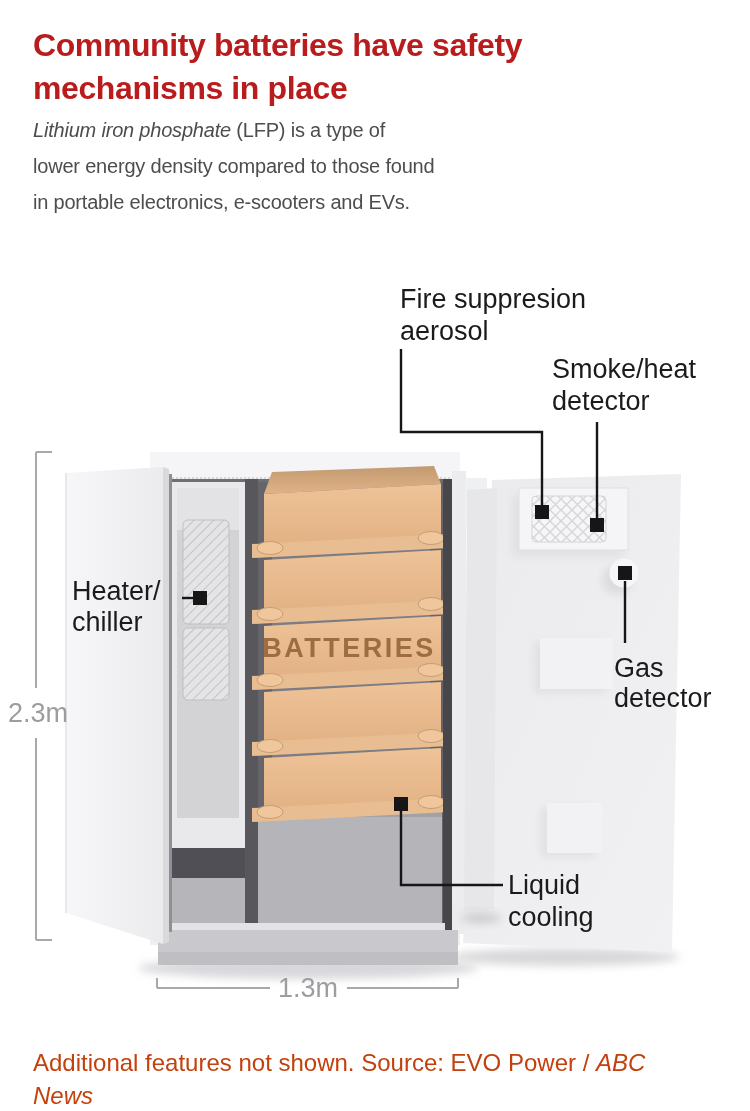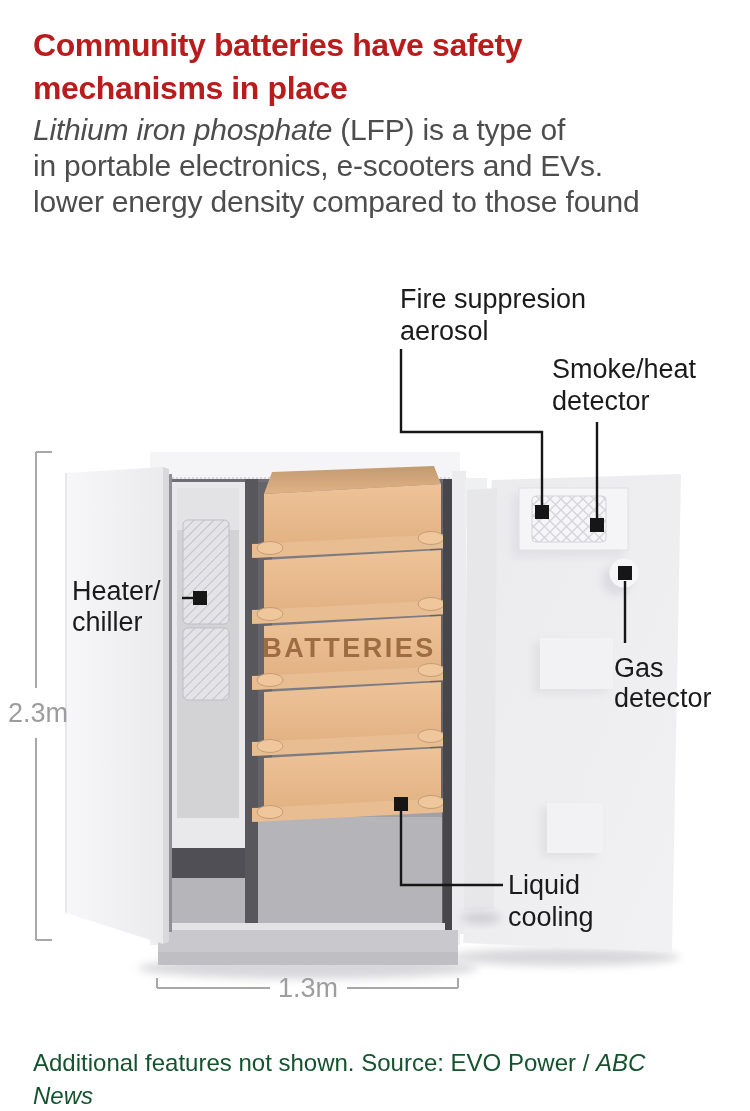--- a/index.html
+++ b/index.html
@@ -1,41 +1,41 @@
 <!DOCTYPE html>
 <html><head>
 <meta charset="utf-8">
 <style>
   html,body{margin:0;padding:0;background:#ffffff;}
   body{width:750px;height:1111px;position:relative;font-family:"Liberation Sans",sans-serif;overflow:hidden;}
   .page-title{position:absolute;left:33px;top:24px;font-size:32px;font-weight:bold;color:#b91c1c;line-height:43px;letter-spacing:-0.4px;}
-  .subtitle{position:absolute;left:33px;top:112px;font-size:30px;color:#4d4d4d;line-height:36px;letter-spacing:-0.2px;}
+  .subtitle{position:absolute;left:33px;top:112px;font-size:20px;color:#4d4d4d;line-height:36px;letter-spacing:-0.2px;}
   .subtitle .ital{font-style:italic;}
   .diagram-svg{position:absolute;left:0;top:268px;}
   .label-text{font-size:27px;fill:#1b1b1b;}
   .dim-text{font-size:27px;fill:#9d9da0;}
   .batteries-text{font-size:27px;font-weight:bold;fill:#9d6c42;letter-spacing:2.5px;}
   .leader{stroke:#161616;stroke-width:2.4;fill:none;}
   .marker{fill:#161616;}
   .dim-line{stroke:#a8a8ab;stroke-width:2;fill:none;}
-  .footnote{position:absolute;left:33px;top:1046px;width:660px;font-size:24px;color:#14532d;line-height:33px;}
+  .footnote{position:absolute;left:33px;top:1046px;width:660px;font-size:24px;color:#c2410c;line-height:33px;}
   .footnote .ital{font-style:italic;}
 </style>
 </head>
 <body>
 
 <div class="page-title">
   <div>Community batteries have safety</div>
   <div>mechanisms in place</div>
 </div>
 
 <div class="subtitle">
   <div><span class="ital">Lithium iron phosphate</span><span> (LFP) is a type of</span></div>
+  <div>lower energy density compared to those found</div>
   <div>in portable electronics, e-scooters and EVs.</div>
-  <div>lower energy density compared to those found</div>
 </div>
 
 <svg class="diagram-svg" width="750" height="745" viewBox="0 0 750 745">
   <defs>
     <linearGradient id="faceGrad" x1="0" y1="0" x2="0" y2="1">
       <stop offset="0" stop-color="#eec398"></stop>
         <stop offset="1" stop-color="#e1b082"></stop>
     </linearGradient>
     <linearGradient id="topGrad" x1="0" y1="0" x2="0" y2="1">
       <stop offset="0" stop-color="#c29a70"></stop>

